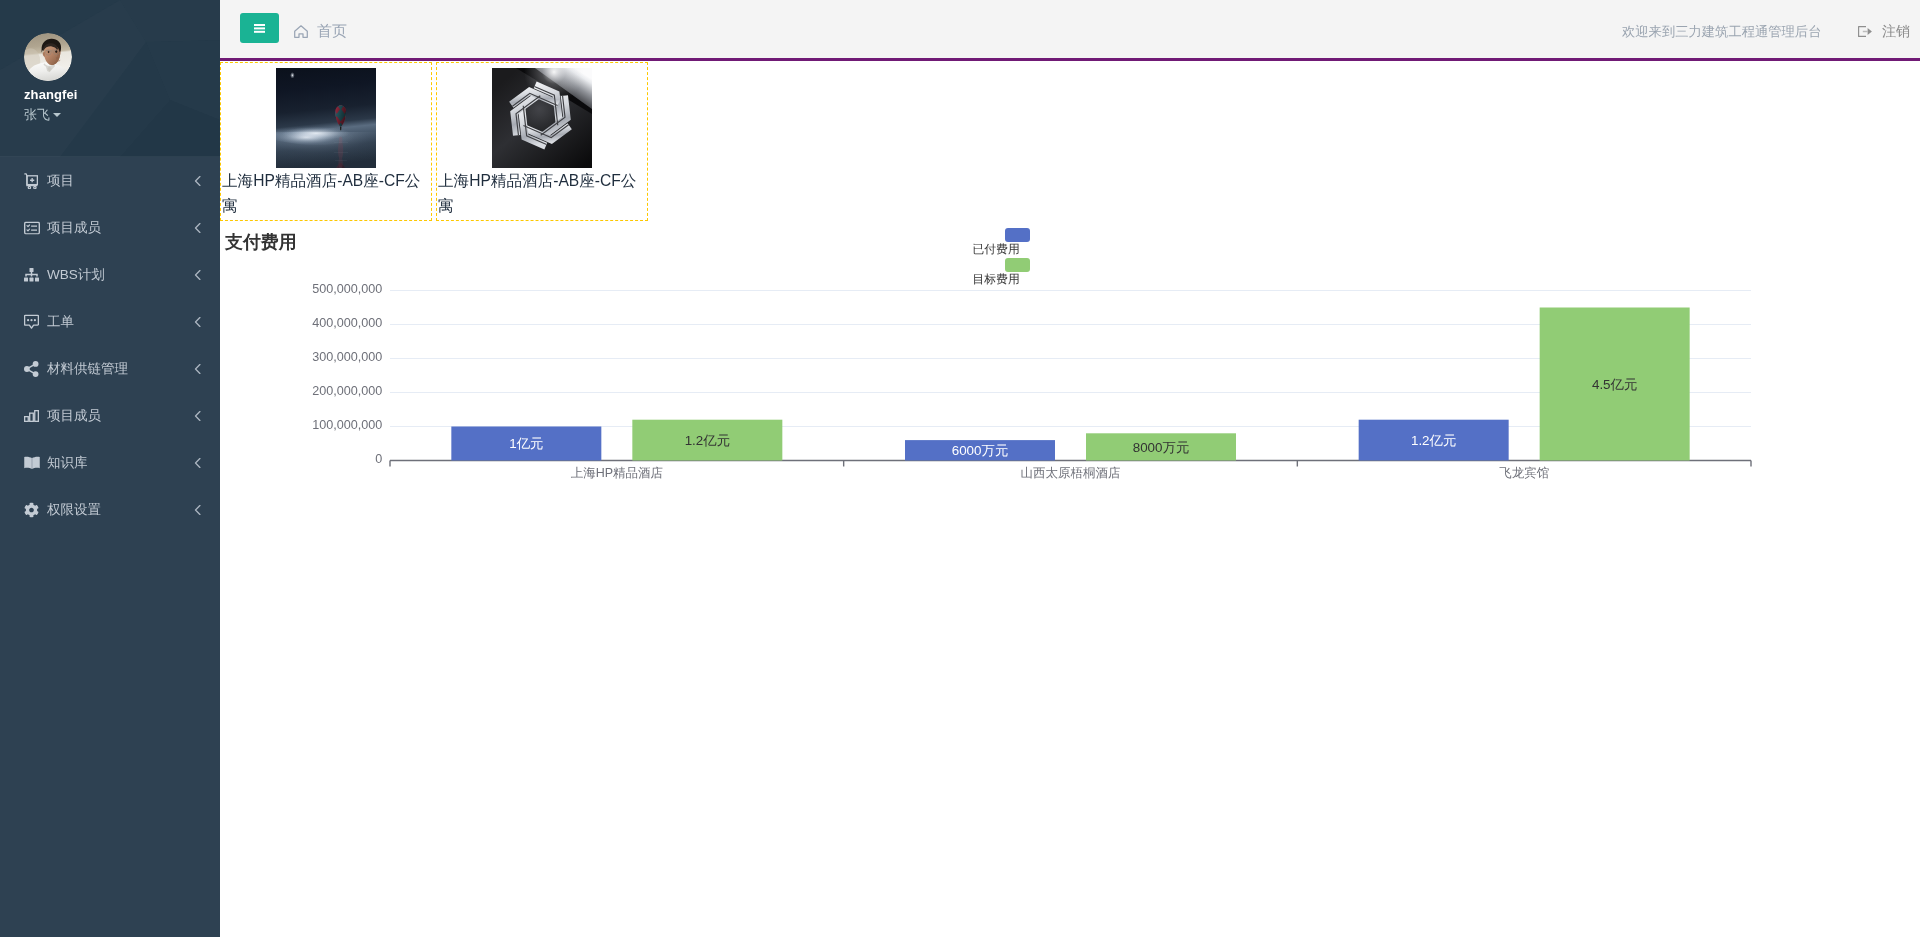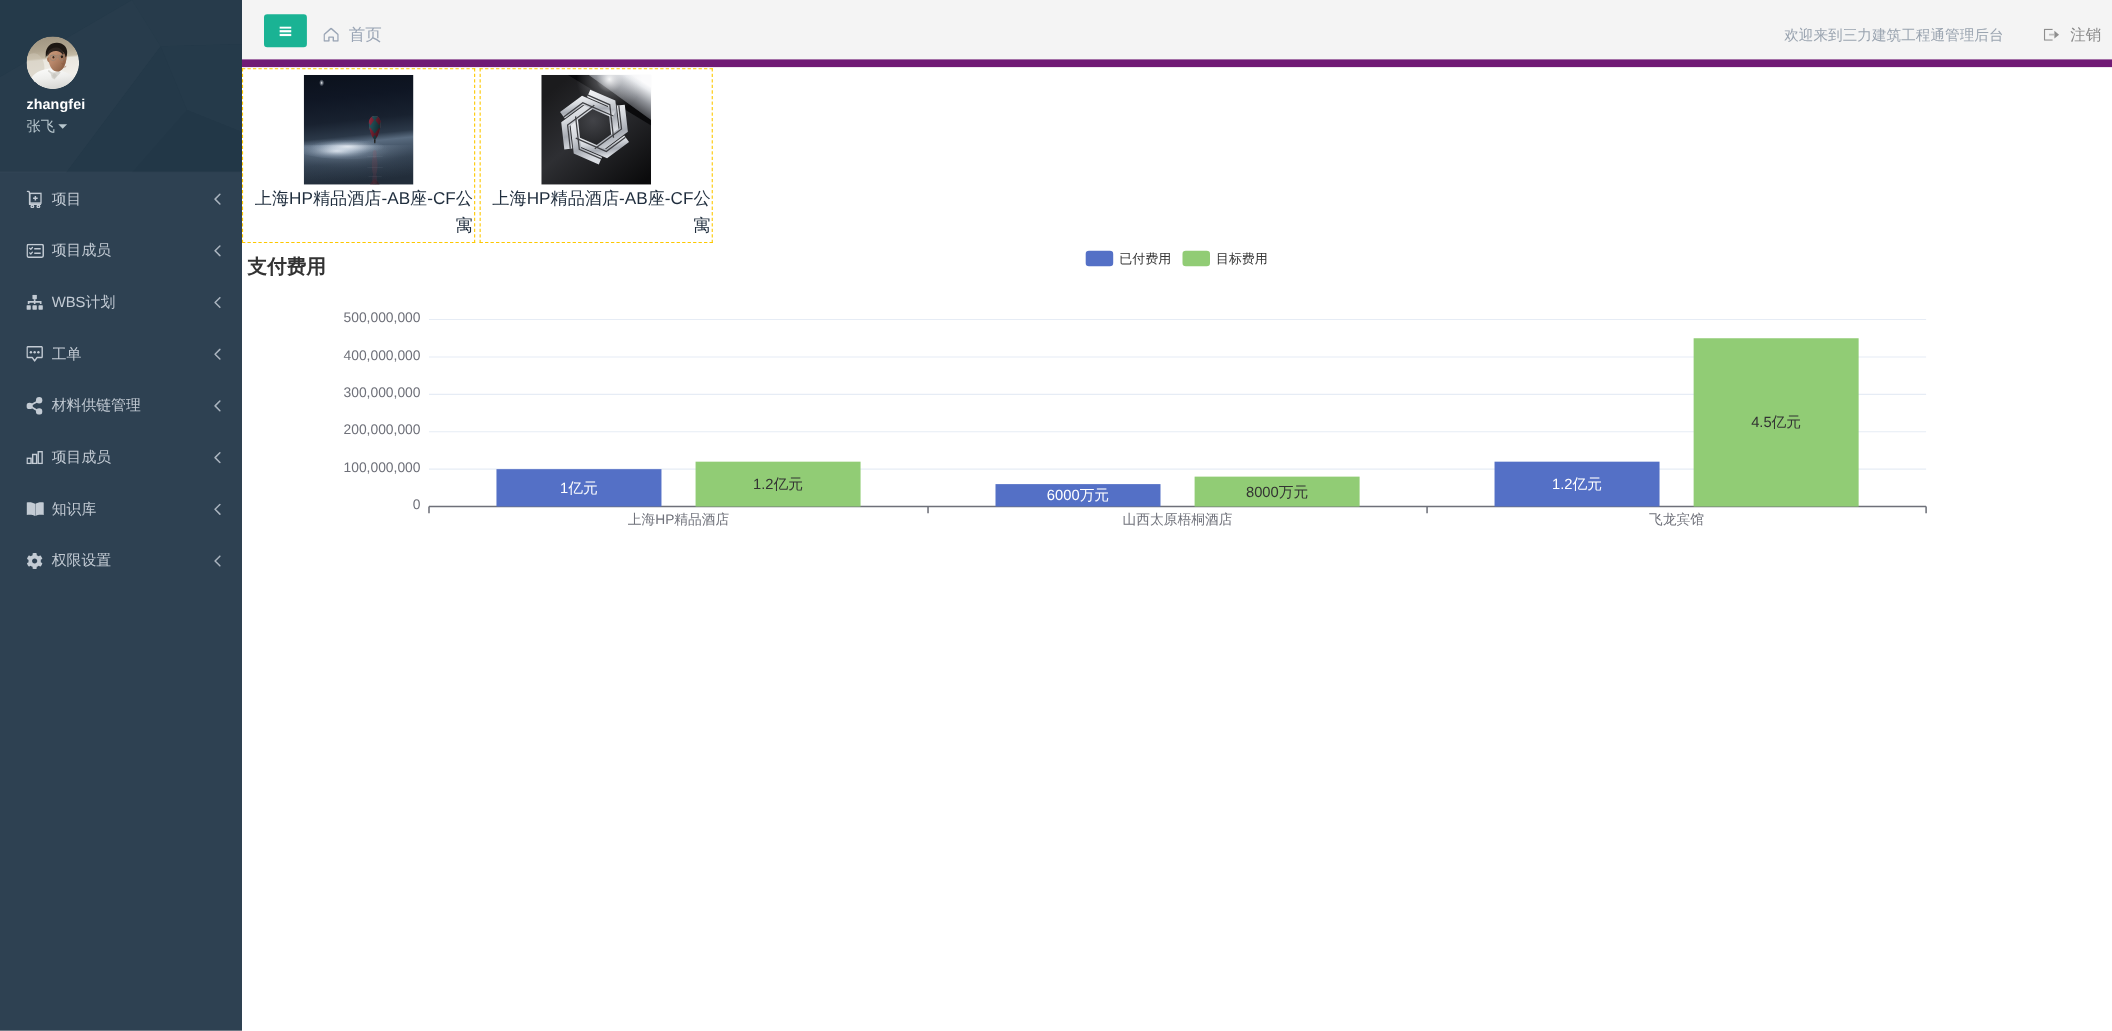--- a/index.html
+++ b/index.html
@@ -32,50 +32,50 @@
               display:block; line-height:0; }
   .nav-icon svg { display:block; }
   .nav-label { position:absolute; left:47px; top:50%; transform:translateY(-50%);
                font-size:13.5px; color:#c3cbd4; white-space:nowrap; }
   .nav-arrow { position:absolute; right:19px; top:50%; transform:translateY(-50%);
                line-height:0; }
   .nav-arrow svg { display:block; }
 
   
   #header { position:absolute; left:220px; top:0; width:1700px; height:61px;
-            background:#f4f4f4; border-bottom:7px solid #701a75; }
+            background:#f4f4f4; border-bottom:3px solid #701a75; }
   #hamburger { position:absolute; left:20px; top:13px; width:39px; height:30px;
                background:#1ab394; border-radius:3px; cursor:pointer; }
   #hamburger svg { position:absolute; left:14px; top:11px; }
   #breadcrumb { position:absolute; left:74px; top:1px; height:61px; display:flex; align-items:center; }
   #home-icon { width:14px; height:13px; margin-right:9px; display:block; line-height:0; }
   #breadcrumb-label { font-size:15px; color:#9aa5b5; }
   #welcome { position:absolute; left:1402px; top:1px; height:61px; display:flex; align-items:center;
              font-size:13.3px; color:#9aa4b0; white-space:nowrap; }
   #logout { position:absolute; left:1638px; top:1px; height:61px; display:flex; align-items:center;
             cursor:pointer; }
   #logout-icon { width:15px; height:11px; margin-right:9px; display:block; line-height:0; }
   #logout-label { font-size:14.1px; color:#8a8a8a; }
 
   
   #cards { position:absolute; left:220px; top:62px; }
   .card { position:relative; float:left; width:212px; height:159px;
           border:1px dashed #fdc800; margin-right:4px; background:#fff; cursor:pointer; }
   .card-thumb { position:absolute; left:50%; top:5px; margin-left:-50px; width:100px; height:100px; overflow:hidden; line-height:0; }
   .card-thumb svg { display:block; }
-  .card-title { position:absolute; left:1px; top:106px; width:208px; text-align:right;
+  .card-title { position:absolute; left:1px; top:106px; width:208px; text-align:left;
                 font-size:15.6px; color:#1f2d3d; line-height:24.7px; }
   .card-title-plus { top:108px; }
   .card-plus { position:absolute; left:0; top:0; width:210px; height:157px; line-height:0; }
   .card-plus svg { display:block; }
 
   
   #chart-wrap { position:absolute; left:220px; top:225px; width:1700px; height:270px; }
   #chart-title { position:absolute; left:5px; top:5px; font-size:17.9px; font-weight:bold; color:#333; letter-spacing:0px; }
-  #legend { position:absolute; left:767px; top:3px; height:28px; display:flex; align-items:flex-start; }
+  #legend { position:absolute; left:747px; top:3px; height:28px; display:flex; align-items:flex-end;flex-direction:column; }
   .legend-swatch { width:25px; height:14px; border-radius:3px; flex:none; }
   .legend-label { font-size:11.8px; color:#333; margin-left:5.5px; margin-right:10.2px;
                   white-space:nowrap; }
   #plot { position:absolute; left:0; top:0; width:1700px; height:270px; }
 </style>
 </head>
 <body>
 
 <div id="sidebar">
   <div id="sidebar-bg">

